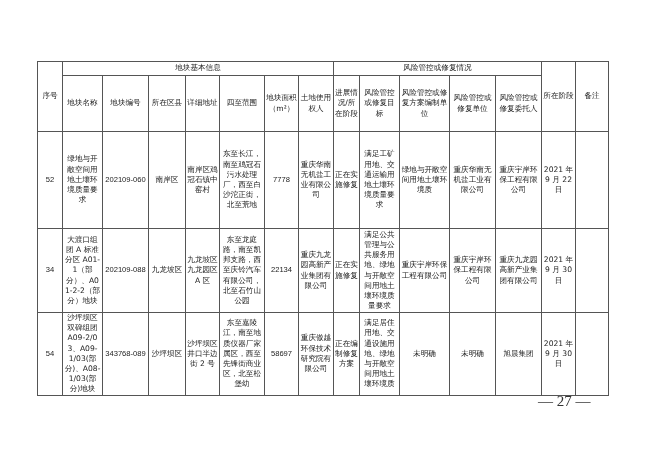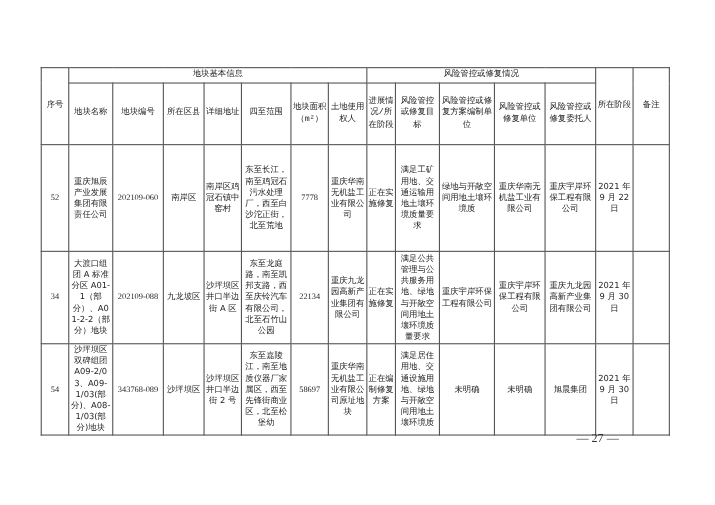--- a/index.html
+++ b/index.html
@@ -12,26 +12,26 @@
     border-collapse: collapse; table-layout: fixed;
     width: 571px;
   }
   table.grid td {
     border: 1px solid #555;
     padding: 0 1px;
     text-align: center; vertical-align: middle;
     font-size: 7.6px; line-height: 10.2px;
     overflow: hidden; word-break: break-all;
   }
-  .num { font-family: Liberation Serif, serif; font-size: 8px; }
-  .hdr td { font-size: 7.8px; line-height: 11px; font-family: Liberation Mono, monospace; }
+  .num { font-family: Liberation Sans, sans-serif; font-size: 8px; }
+  .hdr td { font-size: 7.8px; line-height: 11px; }
   .group { font-size: 8px; }
   .page-num {
-    position: absolute; left: 524px; top: 393px;
-    font-family: "Liberation Serif", serif; font-size: 11px; color: #333;
+    position: absolute; left: 538px; top: 393px;
+    font-family: "Liberation Serif", serif; font-size: 15px; color: #333;
   }
 </style>
 </head>
 <body>
 
 <table class="grid">
   <colgroup>
     <col style="width:25px">
     <col style="width:40px">
     <col style="width:46px">
@@ -66,63 +66,63 @@
       <td>土地使用权人</td>
       <td>进展情况/所在阶段</td>
       <td>风险管控或修复目标</td>
       <td>风险管控或修复方案编制单位</td>
       <td>风险管控或修复单位</td>
       <td>风险管控或修复委托人</td>
     </tr>
 
     <tr style="height:97px">
       <td class="num">52</td>
-      <td>重庆旭辰产业发展集团有限责任公司</td>
+      <td>绿地与开敞空间用地土壤环境质量要求</td>
       <td class="num">202109-060</td>
       <td>南岸区</td>
       <td>南岸区鸡冠石镇中窑村</td>
       <td>东至长江，南至鸡冠石污水处理厂，西至白沙沱正街，北至荒地</td>
       <td class="num">7778</td>
       <td>重庆华南无机盐工业有限公司</td>
       <td>正在实施修复</td>
       <td>满足工矿用地、交通运输用地土壤环境质量要求</td>
       <td>绿地与开敞空间用地土壤环境质</td>
       <td>重庆华南无机盐工业有限公司</td>
       <td>重庆宇岸环保工程有限公司</td>
       <td>2021 年 9 月 22 日</td>
       <td></td>
     </tr>
 
     <tr style="height:84px">
       <td class="num">34</td>
       <td>大渡口组团 A 标准分区 A01-1（部分）、A01-2-2（部分）地块</td>
       <td class="num">202109-088</td>
       <td>九龙坡区</td>
-      <td>沙坪坝区井口半边街 A 区</td>
+      <td>九龙坡区九龙园区 A 区</td>
       <td>东至龙庭路，南至凯邦支路，西至庆铃汽车有限公司，北至石竹山公园</td>
       <td class="num">22134</td>
       <td>重庆九龙园高新产业集团有限公司</td>
       <td>正在实施修复</td>
       <td>满足公共管理与公共服务用地、绿地与开敞空间用地土壤环境质量要求</td>
       <td>重庆宇岸环保工程有限公司</td>
       <td>重庆宇岸环保工程有限公司</td>
       <td>重庆九龙园高新产业集团有限公司</td>
       <td>2021 年 9 月 30 日</td>
       <td></td>
     </tr>
 
     <tr style="height:71px">
       <td class="num">54</td>
       <td>沙坪坝区双碑组团 A09-2/03、A09-1/03(部分)、A08-1/03(部分)地块</td>
       <td class="num">343768-089</td>
       <td>沙坪坝区</td>
       <td>沙坪坝区井口半边街 2 号</td>
       <td>东至嘉陵江，南至地质仪器厂家属区，西至先锋街商业区，北至松堡幼</td>
       <td class="num">58697</td>
-      <td>重庆华南无机盐工业有限公司原址地块</td>
+      <td>重庆傲越环保技术研究院有限公司</td>
       <td>正在编制修复方案</td>
       <td>满足居住用地、交通设施用地、绿地与开敞空间用地土壤环境质</td>
       <td>未明确</td>
       <td>未明确</td>
       <td>旭晨集团</td>
       <td>2021 年 9 月 30 日</td>
       <td></td>
     </tr>
   </tbody>
 </table>

